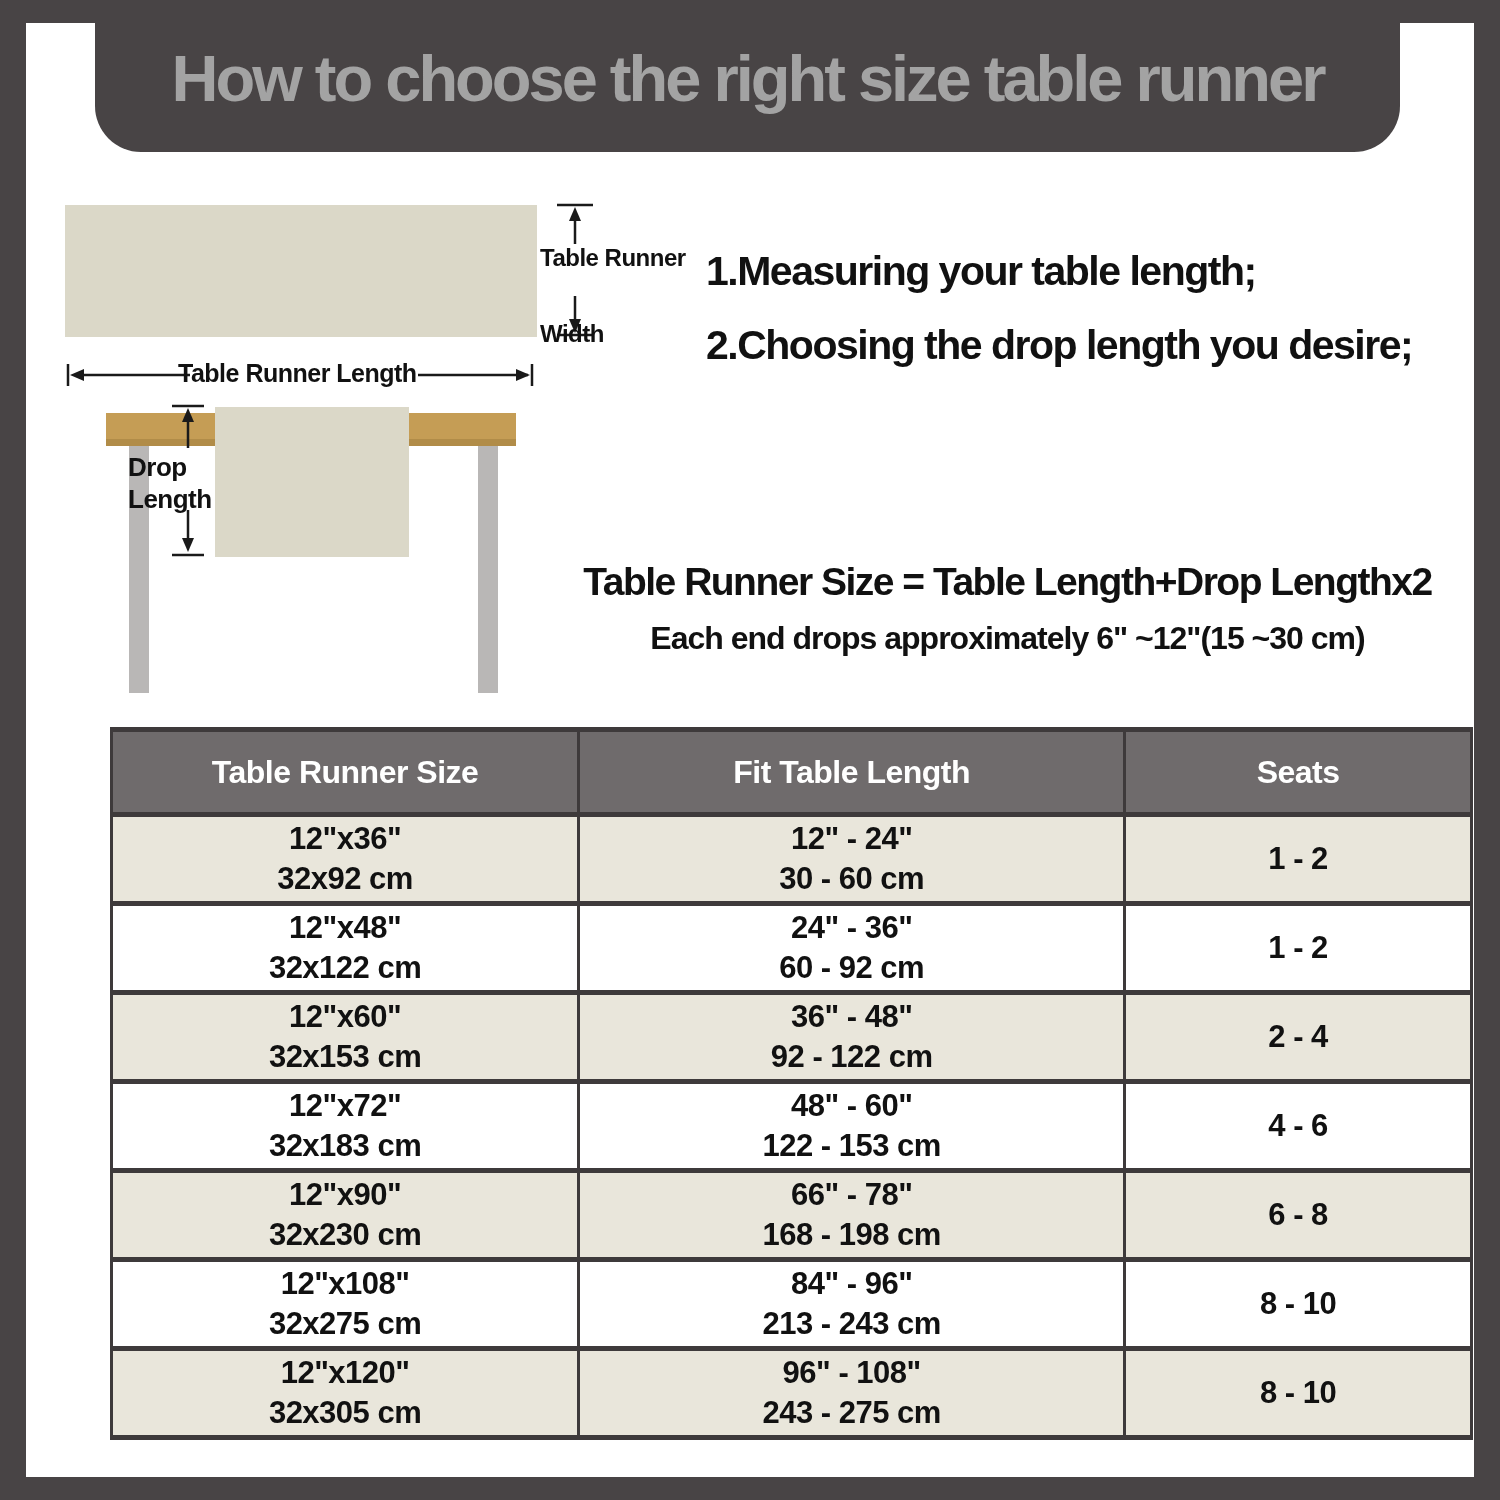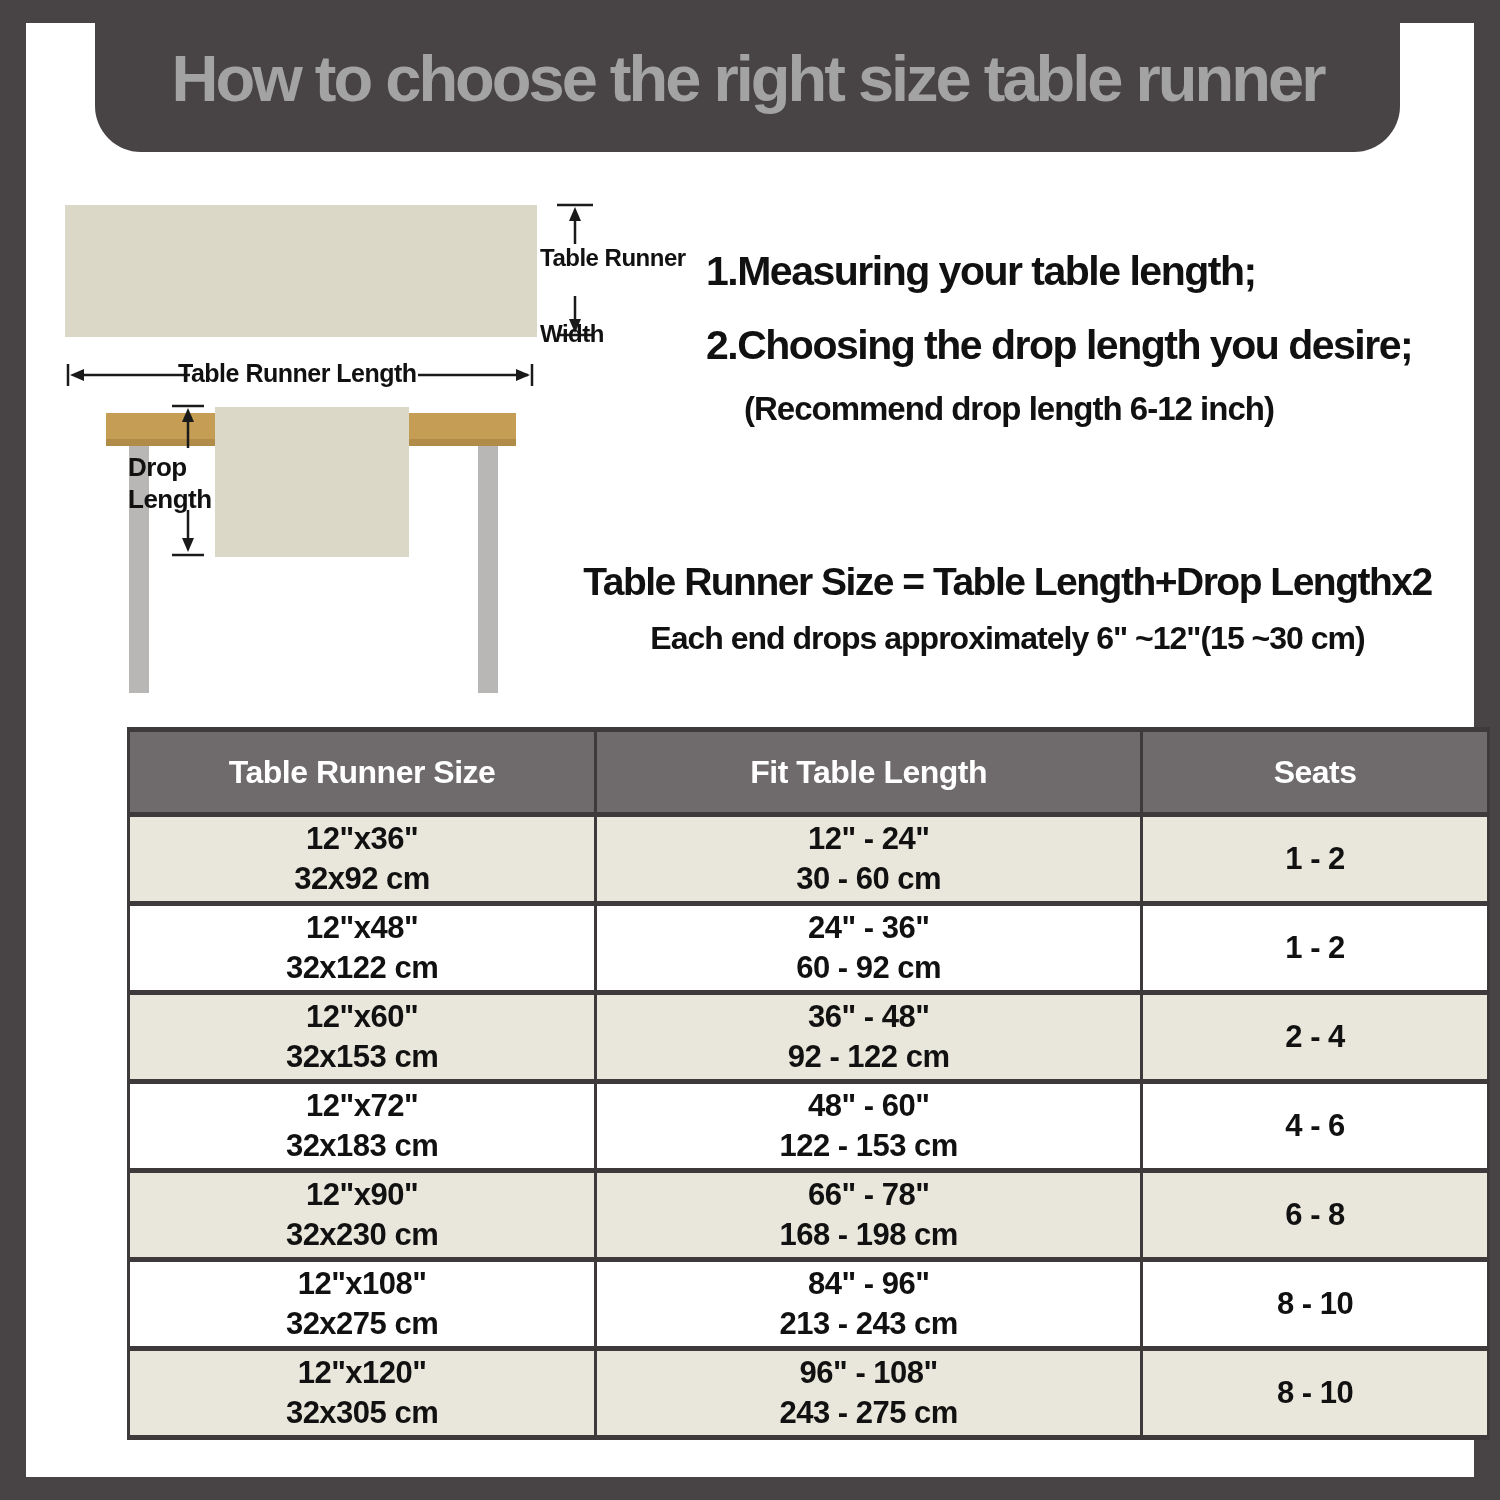--- a/index.html
+++ b/index.html
@@ -76,21 +76,21 @@
   .step3{top:463px;}
   .formula-wrap{position:absolute;left:540px;top:560px;width:935px;text-align:center;}
   .formula{font-size:39px;letter-spacing:-1.5px;white-space:nowrap;}
   .drop-note{
     position:absolute;left:540px;top:620px;width:935px;text-align:center;
     font-size:32px;letter-spacing:-1px;white-space:nowrap;
   }
   
   table.size-table{
     position:absolute;left:110px;top:727px;width:1363px;
-    border-collapse:collapse;table-layout:fixed;margin-left:17px;
+    border-collapse:collapse;table-layout:fixed;
   }
   .size-table th,.size-table td{
     border-left:3px solid var(--table-border,#3e3a3b);
     border-right:3px solid var(--table-border,#3e3a3b);
     border-top:5px solid var(--table-border,#3e3a3b);
     border-bottom:5px solid var(--table-border,#3e3a3b);
     text-align:center;vertical-align:middle;
     padding:0;
   }
   .size-table thead th{
@@ -154,21 +154,20 @@
     <line x1="20" y1="18" x2="20" y2="46"></line>
     <line x1="20" y1="108" x2="20" y2="138"></line>
     <polygon points="20,150 14,136 26,136"></polygon>
     <line x1="4" y1="153" x2="36" y2="153"></line>
   </svg>
   <div class="dim-label lbl-drop1">Drop</div>
   <div class="dim-label lbl-drop2">Length</div>
 
   <div class="step step1">1.Measuring your table length;</div>
   <div class="step step2">2.Choosing the drop length you desire;</div>
-  <div class="step-note">(Recommend drop length 6-12 inch)</div>
 
   <div class="formula-wrap">
     <span class="formula">Table Runner Size = Table Length+Drop Lengthx2</span>
   </div>
   <div class="drop-note">Each end drops approximately 6" ~12"(15 ~30 cm)</div>
 
   <table class="size-table">
     <colgroup>
       <col style="width:34.35%">
       <col style="width:40.15%">

